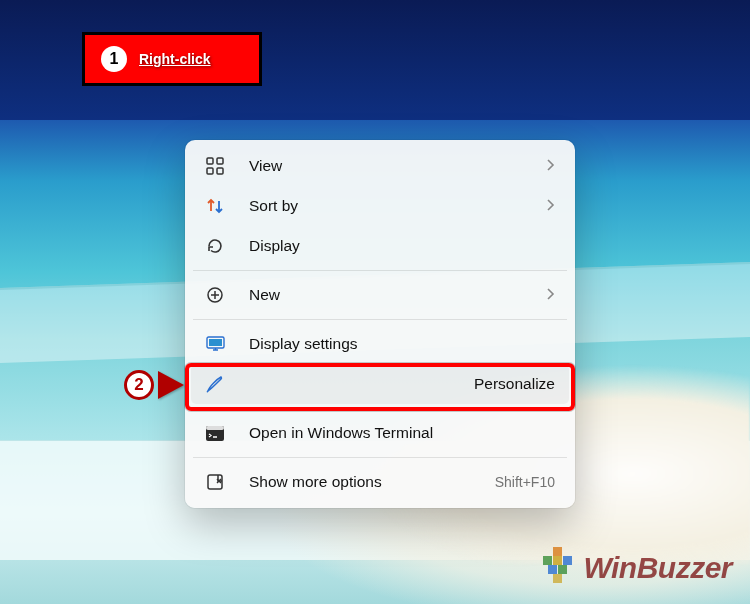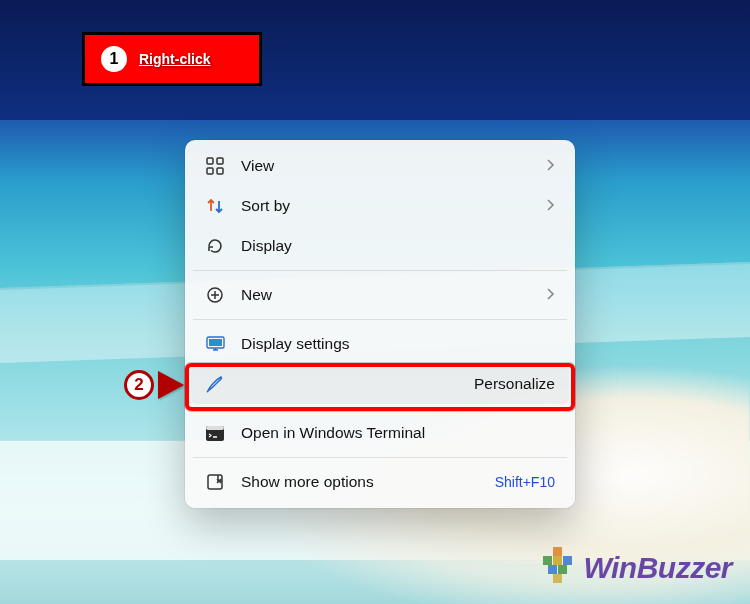--- a/index.html
+++ b/index.html
@@ -76,34 +76,34 @@
       background: rgba(249,249,249,0.95);
       border-radius: 10px;
       box-shadow: 0 16px 40px rgba(0,0,0,0.25), 0 0 0 1px rgba(0,0,0,0.05);
       padding: 6px;
     }
     .menu-item {
       display: flex; align-items: center;
       height: 40px;
       border-radius: 5px;
       padding: 0 14px;
-      gap: 16px;
+      gap: 24px;
       color: #111;
       font-size: 15.5px;
       cursor: default;
     }
     .menu-item.hovered { background: rgba(0,0,0,0.045); text-align: right; }
     .menu-icon {
       width: 20px; height: 20px;
       display:flex; align-items:center; justify-content:center;
       flex-shrink:0;
       color: #333;
     }
     .menu-label { flex: 1; }
-    .menu-shortcut { color: #1d4ed8; font-size: 14px; }
+    .menu-shortcut { color: #737373; font-size: 14px; }
     .menu-chevron { color: #888; }
     .separator {
       height: 1px;
       background: rgba(0,0,0,0.1);
       margin: 4px 2px;
     }
     .highlight-personalize {
       position:absolute;
       top: 363px; left: 185px;
       width: 390px; height: 48px;
@@ -125,21 +125,21 @@
       border-left: 26px solid #b00000;
       margin-left: 4px;
       filter: drop-shadow(1px 1px 1px rgba(0,0,0,0.3));
     }
 
     .watermark {
       position:absolute; right: 18px; bottom: 14px;
       display:flex; align-items:center; gap:6px;
       opacity:0.8;
       font-size: 30px; font-weight: 600;
-      color: #4c1d95;
+      color: #7f1d1d;
       font-style: italic;
       letter-spacing: -0.5px;
     }
   </style>
 </head>
 <body>
 
 <div class="wallpaper-dark"></div>
 <div class="wallpaper-band1"></div>
 <div class="wallpaper-band2"></div>

